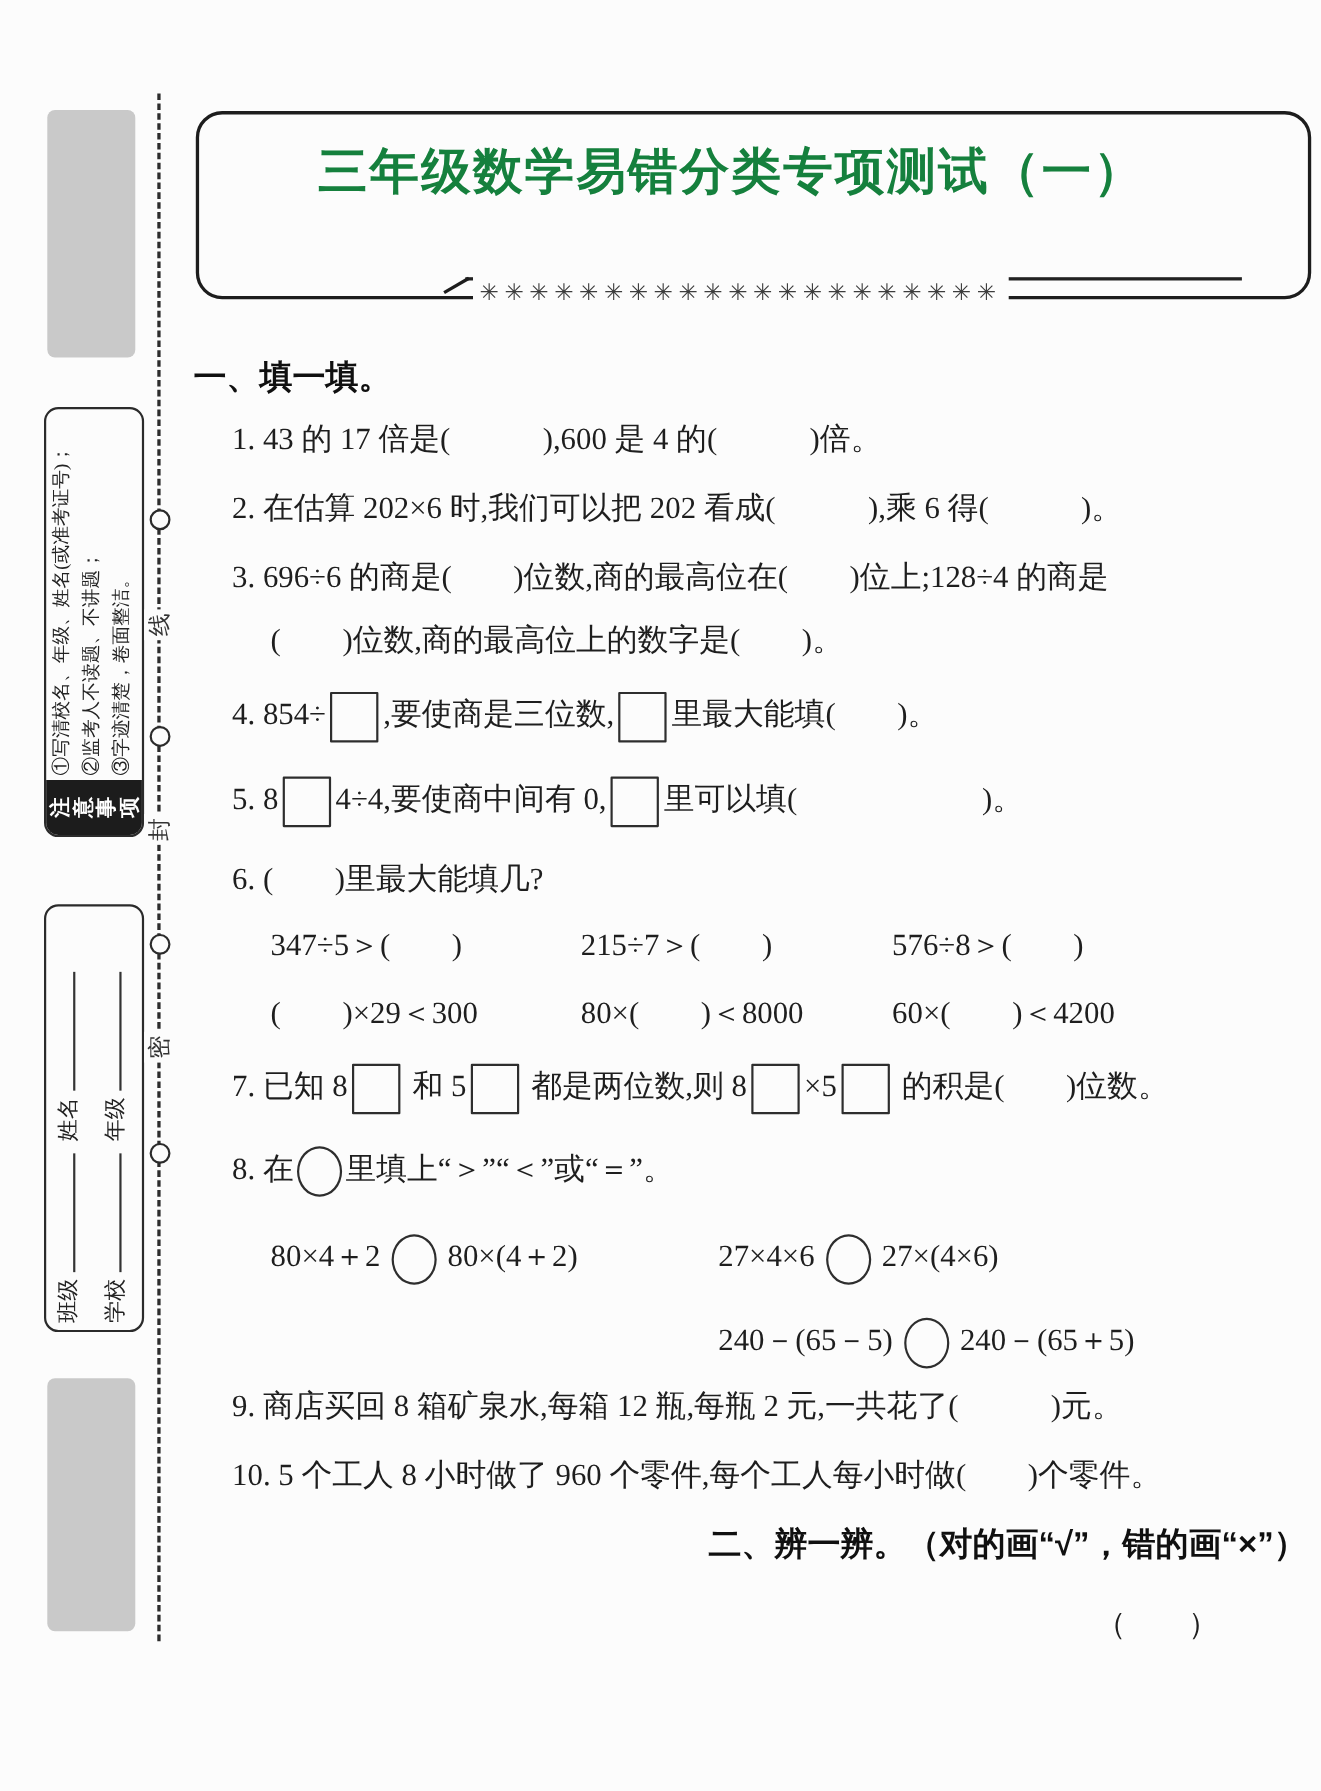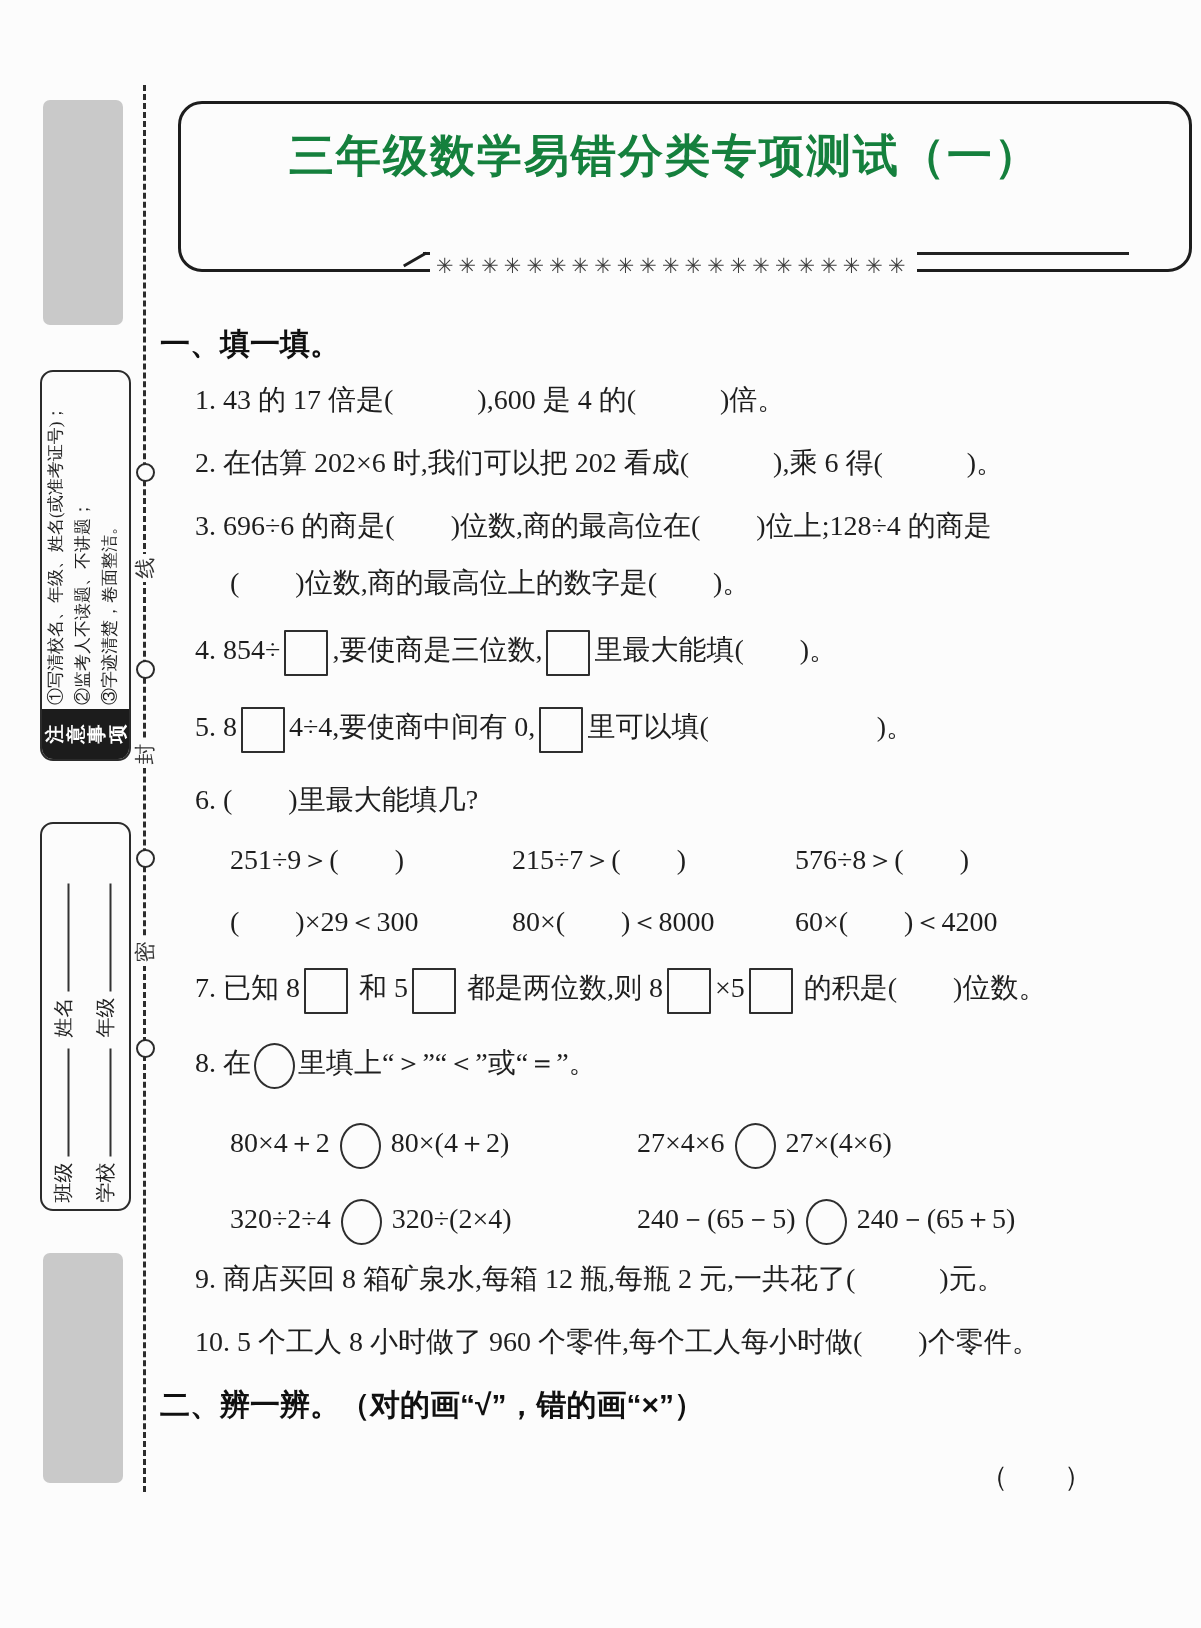--- a/index.html
+++ b/index.html
@@ -66,21 +66,21 @@
     font-family:"Liberation Sans","DejaVu Sans",sans-serif;letter-spacing:1px;
   }
   #subtitle-rule{position:absolute;left:242px;right:60px;top:148px;border-top:3px solid #222;}
   #star-row{
     left:430px;top:250px;height:32px;padding:0 6px;background:#fcfcfc;z-index:2;
     font-size:21px;letter-spacing:5px;color:#3d3d3d;line-height:32px;
     font-family:"DejaVu Sans",sans-serif;
   }
   #notch-diagonal{left:402px;top:258px;width:26px;border-top:3px solid #1d1d1d;transform:rotate(-30deg);z-index:2;}
   
-  #content{left:160px;top:0;width:1012px;height:1628px;position:absolute;}
+  #content{left:176px;top:0;width:1012px;height:1628px;position:absolute;}
   .line{
     position:absolute;left:0;width:100%;white-space:nowrap;
     font-size:28px;height:42px;line-height:42px;color:#1e1e1e;
   }
   .line.hasbox{height:54px;line-height:54px;}
   .qline{padding-left:35px;}
   .subline{padding-left:70px;}
   .heading{
     font-weight:bold;font-size:30px;
     font-family:"Liberation Sans","DejaVu Sans",sans-serif;color:#101010;
@@ -153,46 +153,45 @@
 
   <div class="line qline rich" style="top:379px;">1. 43 的 17 倍是(　　　),600 是 4 的(　　　)倍。</div>
   <div class="line qline rich" style="top:442px;">2. 在估算 202×6 时,我们可以把 202 看成(　　　),乘 6 得(　　　)。</div>
   <div class="line qline rich" style="top:505px;">3. 696÷6 的商是(　　)位数,商的最高位在(　　)位上;128÷4 的商是</div>
   <div class="line subline rich" style="top:562px;">(　　)位数,商的最高位上的数字是(　　)。</div>
   <div class="line qline hasbox rich" style="top:623px;">4. 854÷<span class="sqbox"></span>,要使商是三位数,<span class="sqbox"></span>里最大能填(　　)。</div>
   <div class="line qline hasbox rich" style="top:700px;">5. 8<span class="sqbox"></span>4÷4,要使商中间有 0,<span class="sqbox"></span>里可以填(　　　　　　)。</div>
   <div class="line qline rich" style="top:779px;">6. (　　)里最大能填几?</div>
 
   <div class="line" style="top:839px;">
-    <span class="col rich" style="left:70px;">251÷9＞(　　)</span>
+    <span class="col rich" style="left:70px;">347÷5＞(　　)</span>
     <span class="col rich" style="left:352px;">215÷7＞(　　)</span>
     <span class="col rich" style="left:635px;">576÷8＞(　　)</span>
   </div>
   <div class="line" style="top:901px;">
     <span class="col rich" style="left:70px;">(　　)×29＜300</span>
     <span class="col rich" style="left:352px;">80×(　　)＜8000</span>
     <span class="col rich" style="left:635px;">60×(　　)＜4200</span>
   </div>
 
   <div class="line qline hasbox rich" style="top:961px;">7. 已知 8<span class="sqbox"></span> 和 5<span class="sqbox"></span> 都是两位数,则 8<span class="sqbox"></span>×5<span class="sqbox"></span> 的积是(　　)位数。</div>
   <div class="line qline rich" style="top:1042px;">8. 在<span class="cmp-circle"></span>里填上“＞”“＜”或“＝”。</div>
 
   <div class="line hasbox" style="top:1116px;">
     <span class="col rich" style="left:70px;">80×4＋2 <span class="cmp-circle"></span> 80×(4＋2)</span>
     <span class="col rich" style="left:477px;text-align:center;">27×4×6 <span class="cmp-circle"></span> 27×(4×6)</span>
   </div>
   <div class="line hasbox" style="top:1192px;">
-    <span class="col rich" style="left:70px;">320÷2÷4 <span class="cmp-circle"></span> 320÷(2×4)</span>
     <span class="col rich" style="left:477px;">240－(65－5) <span class="cmp-circle"></span> 240－(65＋5)</span>
   </div>
 
   <div class="line qline rich" style="top:1258px;">9. 商店买回 8 箱矿泉水,每箱 12 瓶,每瓶 2 元,一共花了(　　　)元。</div>
   <div class="line qline rich" style="top:1321px;">10. 5 个工人 8 小时做了 960 个零件,每个工人每小时做(　　)个零件。</div>
 
-  <div class="line" style="top:1384px;">
+  <div class="line" style="top:1384px;text-align:right;">
     <span class="heading">二、辨一辨。</span><span class="heading note">（对的画“√”，错的画“×”）</span>
   </div>
 
   <div class="line hasbox" style="top:1450px;">
     <span class="answer-paren">（　　）</span>
   </div>
 
 </div>
 
 </body></html>

